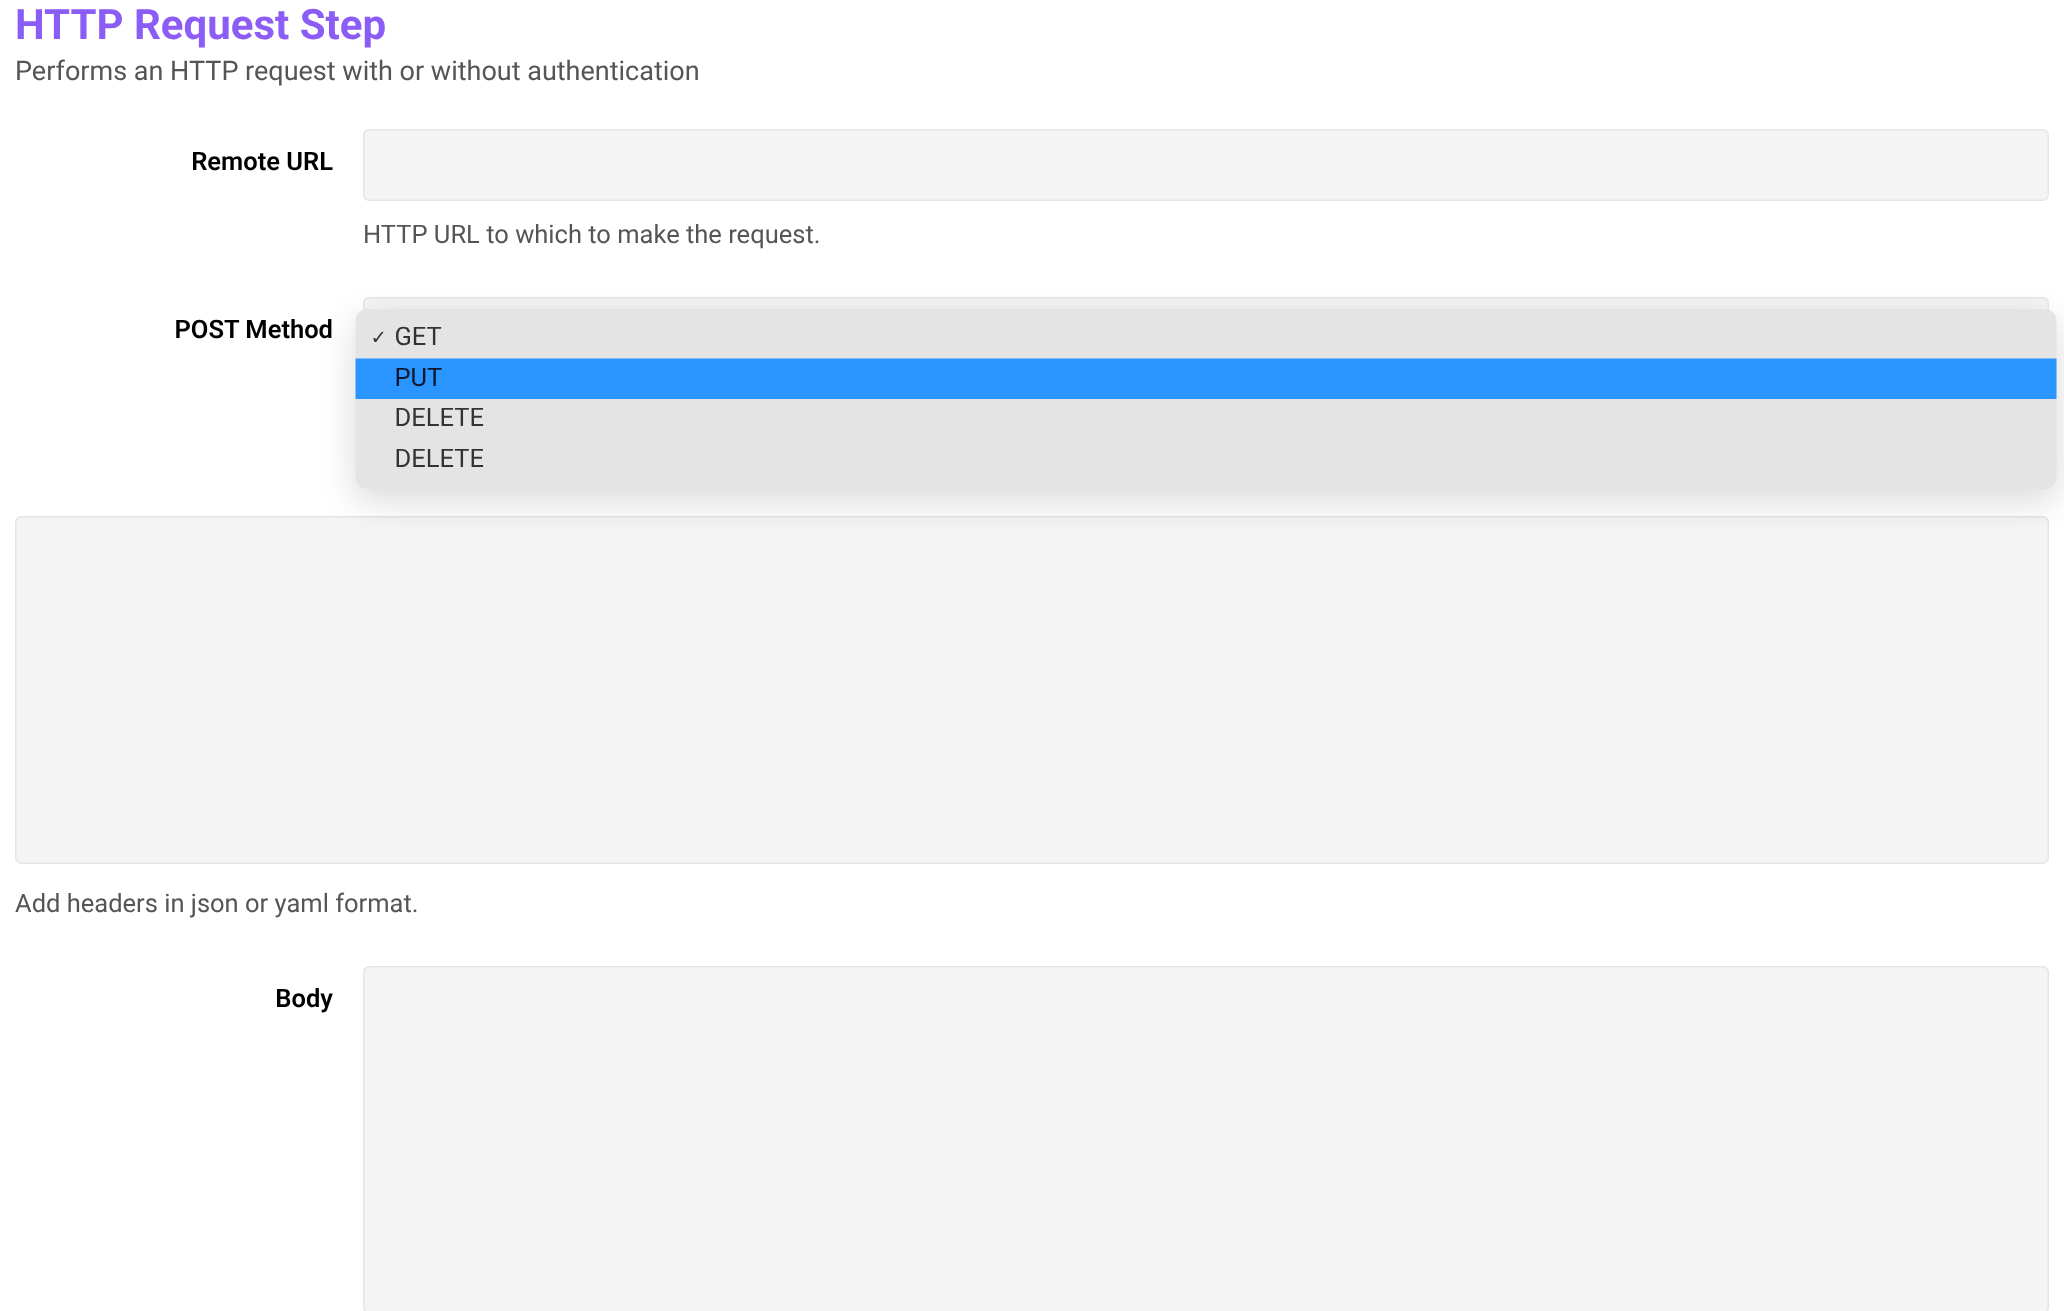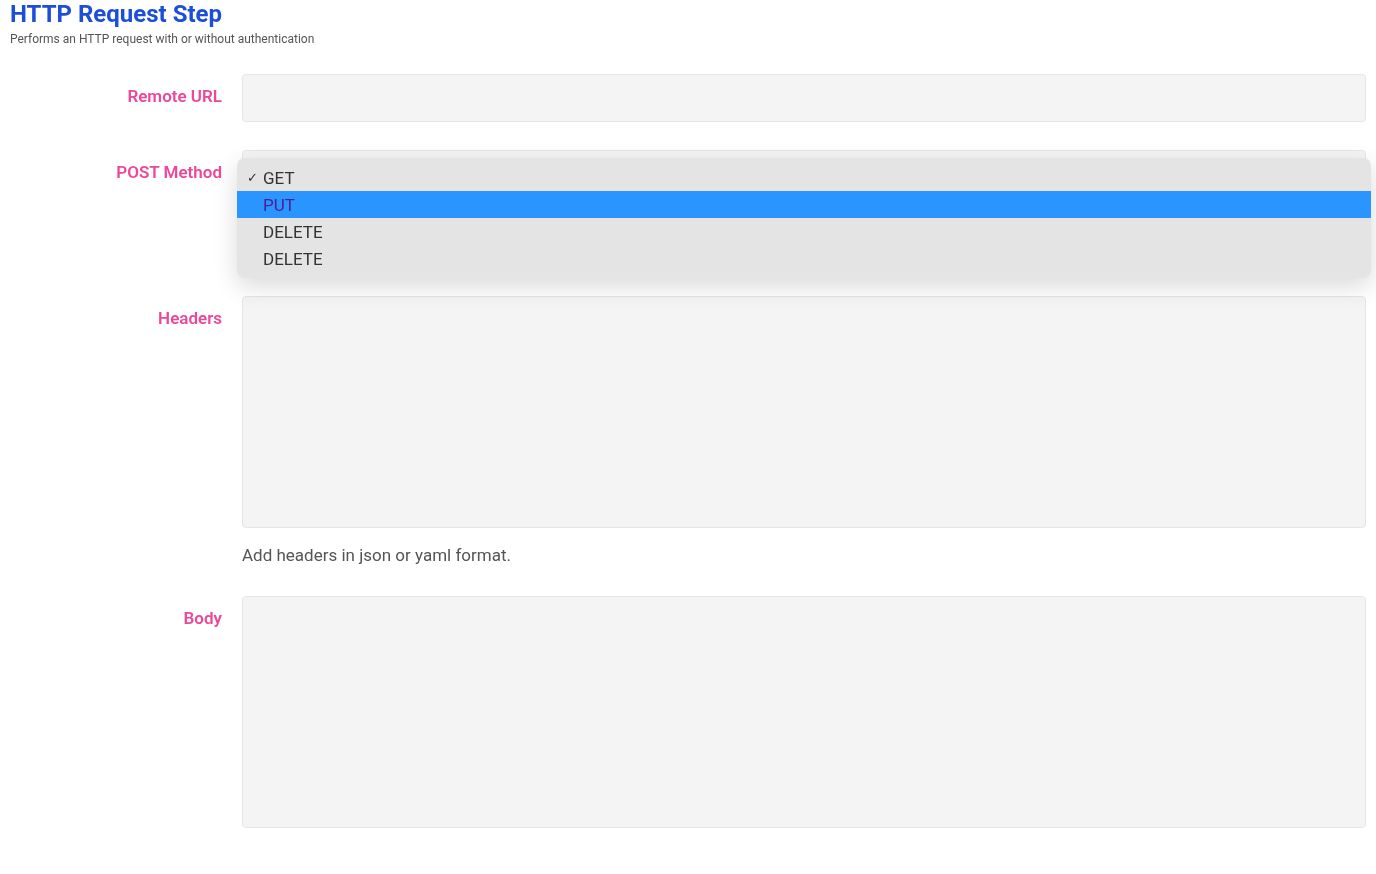--- a/index.html
+++ b/index.html
@@ -7,43 +7,43 @@
       margin: 0;
       padding: 0;
     }
     body {
       font-family: -apple-system, BlinkMacSystemFont, "Segoe UI", Roboto, Helvetica, Arial, sans-serif;
       background: #ffffff;
       color: #333;
       padding: 0 10px 20px 10px;
     }
     .page-title {
-      font-size: 24px;
+      font-size: 28px;
       font-weight: 700;
-      color: #1d4ed8;
+      color: #8b5cf6;
       margin-top: 0;
       margin-bottom: 4px;
     }
     .page-subtitle {
-      font-size: 12px;
+      font-size: 18px;
       color: #555;
       margin-bottom: 28px;
     }
     .form-row {
       display: flex;
       align-items: flex-start;
       margin-bottom: 28px;
     }
     .form-label {
       width: 232px;
       text-align: right;
       padding-right: 20px;
       font-size: 17px;
       font-weight: 600;
-      color: #ec4899;
+      color: #000000;
       padding-top: 12px;
       flex-shrink: 0;
     }
     .form-control-wrap {
       flex: 1;
       position: relative;
     }
     .text-input {
       width: 100%;
       height: 48px;
@@ -102,36 +102,37 @@
       cursor: default;
     }
     .dropdown-option .check {
       width: 16px;
       display: inline-block;
       font-size: 13px;
       text-align: left;
     }
     .dropdown-option.highlighted {
       background: #2b95ff;
-      color: #4c1d95;
+      color: #0f172a;
     }
     .method-help-placeholder {
       height: 70px;
     }
   </style>
 </head>
 <body>
 
 <h1 class="page-title">HTTP Request Step</h1>
 <p class="page-subtitle">Performs an HTTP request with or without authentication</p>
 
 <div class="form-row">
   <div class="form-label">Remote URL</div>
   <div class="form-control-wrap">
     <input type="text" class="text-input" value="" style="">
+    <div class="help-text">HTTP URL to which to make the request.</div>
   </div>
 </div>
 
 <div class="form-row">
   <div class="form-label">POST Method</div>
   <div class="form-control-wrap">
     <div class="select-closed"></div>
     <div class="dropdown-panel" id="method-dropdown">
         <div class="dropdown-option">
           <span class="check">✓</span>
@@ -148,21 +149,20 @@
         <div class="dropdown-option">
           <span class="check"></span>
           <span>DELETE</span>
         </div>
       </div>
     <div class="method-help-placeholder"></div>
   </div>
 </div>
 
 <div class="form-row">
-  <div class="form-label">Headers</div>
   <div class="form-control-wrap">
     <textarea class="textarea-input" style=""></textarea>
     <div class="help-text">Add headers in json or yaml format.</div>
   </div>
 </div>
 
 <div class="form-row">
   <div class="form-label">Body</div>
   <div class="form-control-wrap">
     <textarea class="textarea-input" style=""></textarea>

